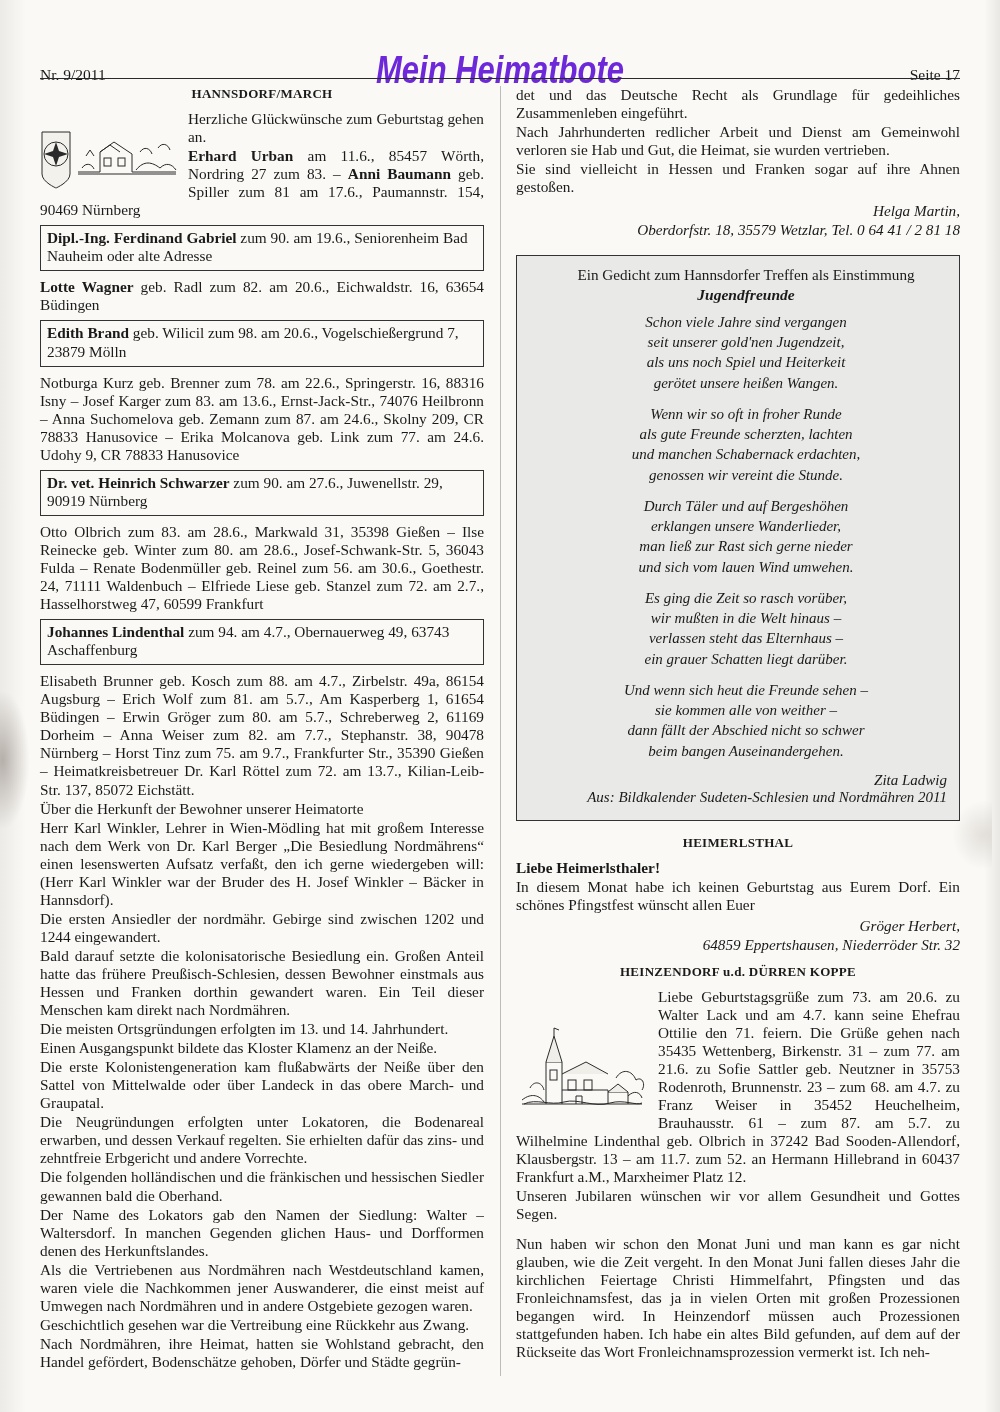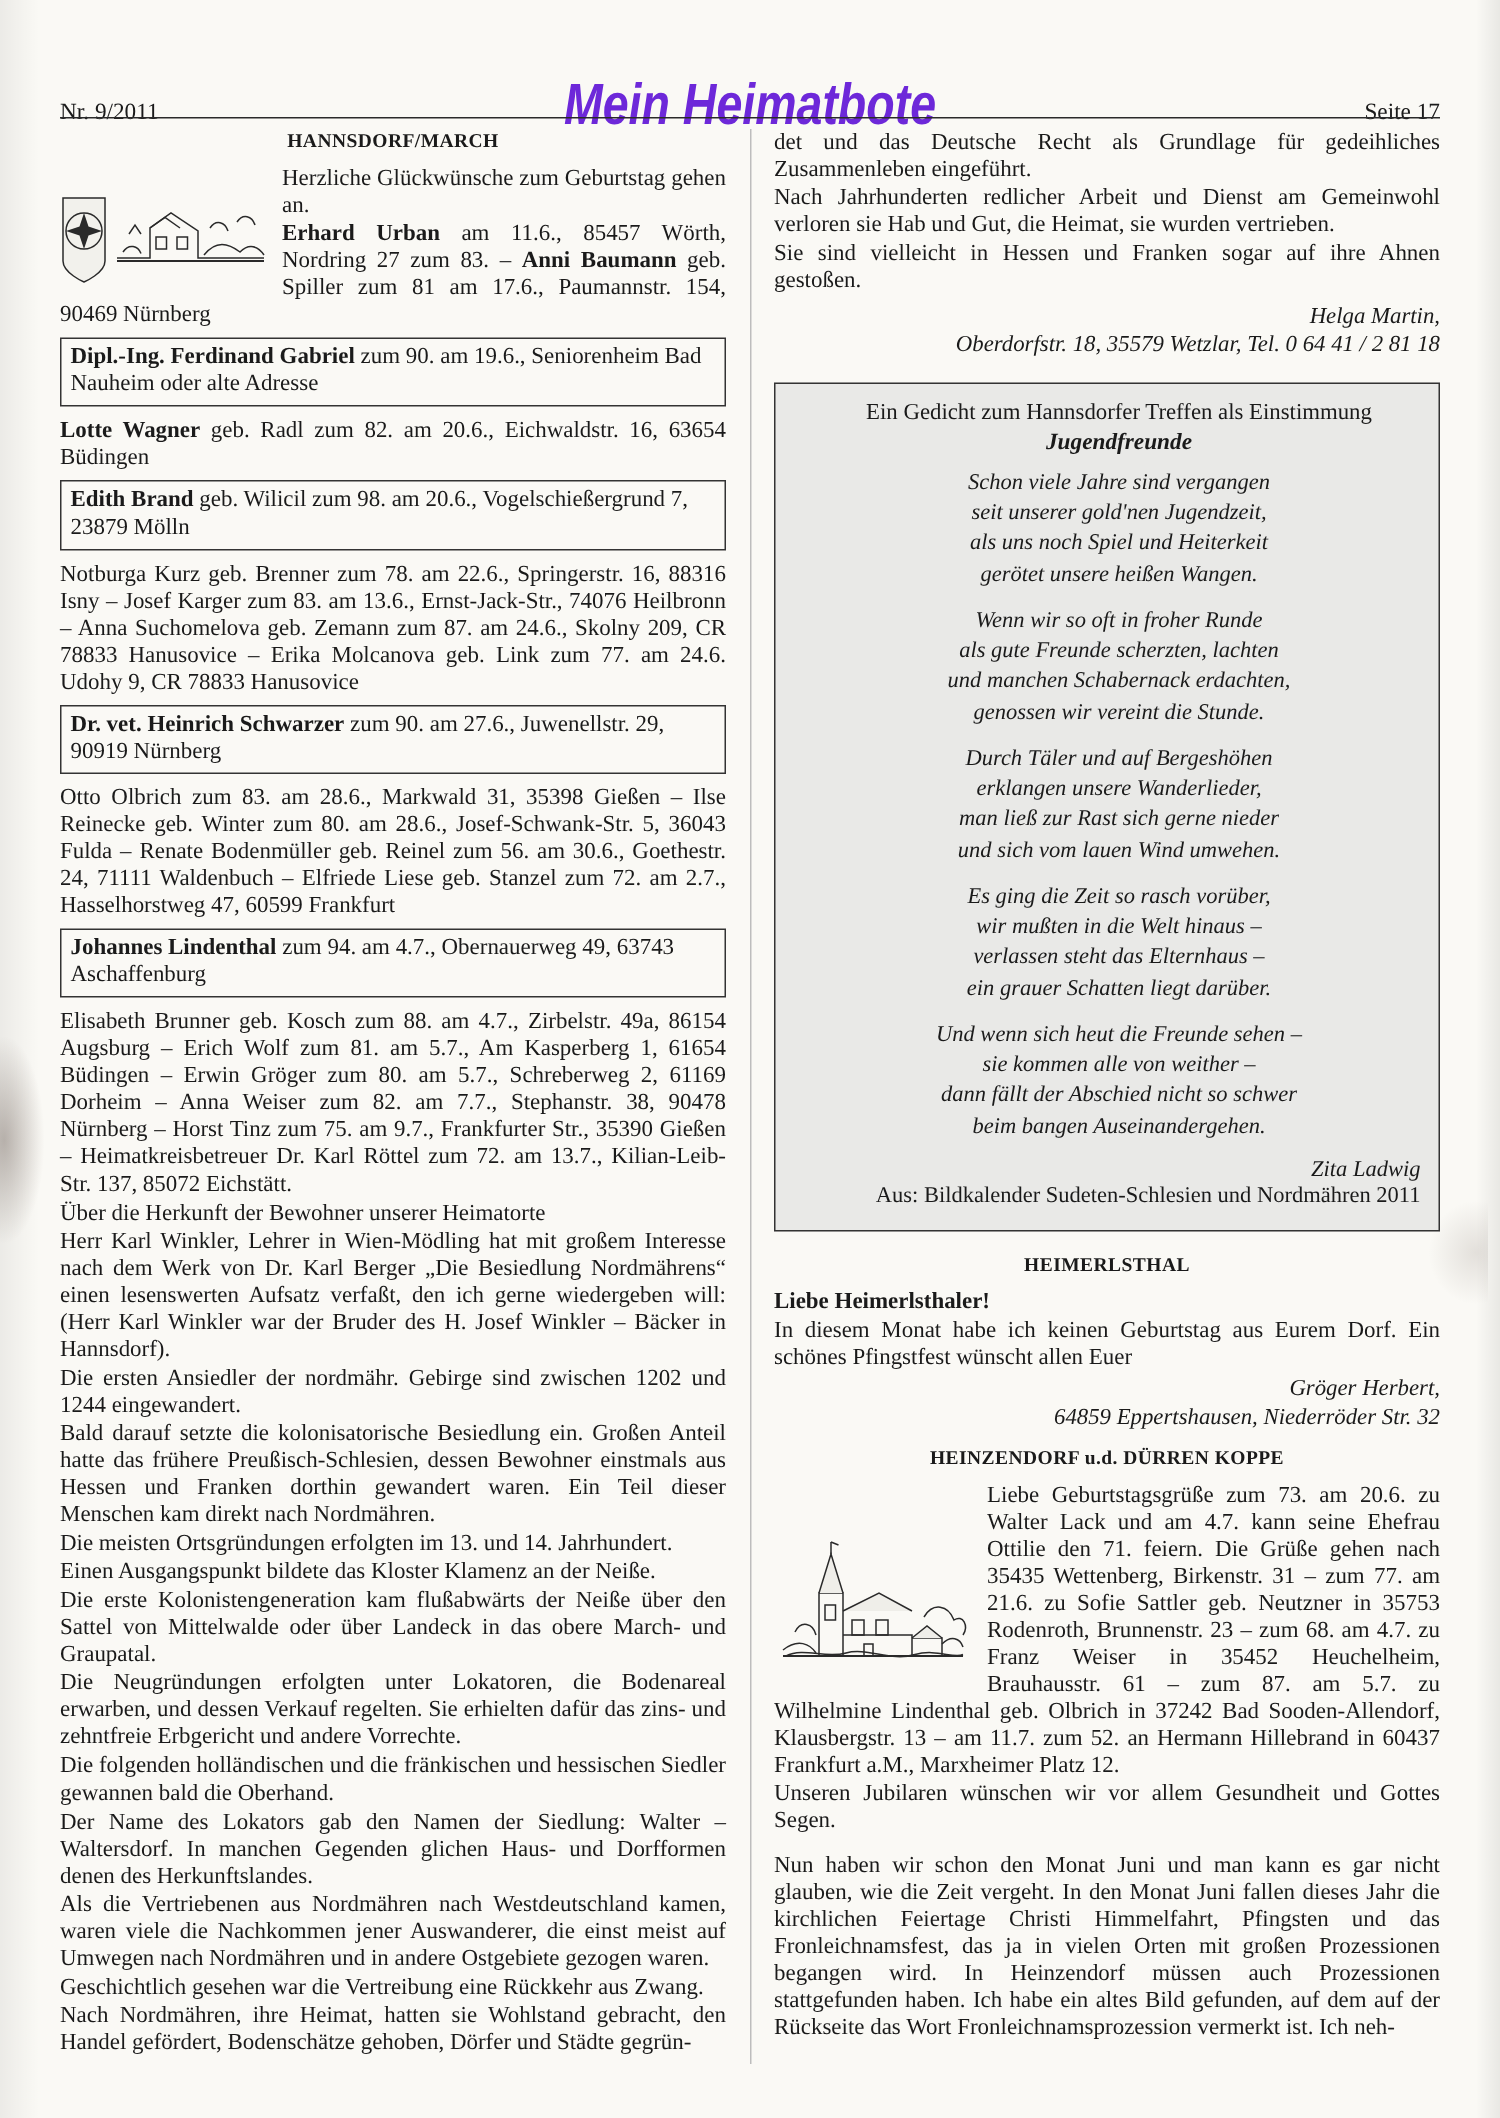--- a/index.html
+++ b/index.html
@@ -24,21 +24,21 @@
   .boxed{border:1px solid #333;padding:3px 6px 4px 6px;margin:6px 0 7px 0;}
   .boxed p{text-align:left;}
   .intro{position:relative;min-height:86px;}
   .emblem{float:left;width:140px;height:78px;margin:2px 8px 2px 0;}
   .sig{text-align:right;font-style:italic;font-size:15.2px;line-height:1.2;margin-top:6px;}
   .poembox{border:1px solid #333;background:#e9e9e7;margin:16px 0 14px 0;padding:10px 12px 14px 28px;}
   .poembox .pintro{text-align:center;font-size:15.2px;margin-bottom:2px;}
   .poembox .ptitle{text-align:center;font-style:italic;font-weight:bold;font-size:15.5px;margin-bottom:8px;}
   .poembox .stanza{text-align:center;font-style:italic;font-size:15px;line-height:1.35;margin-bottom:11px;}
   .poembox .pauthor{text-align:right;font-style:italic;font-size:15px;margin-top:2px;}
-  .poembox .psrc{text-align:right;font-size:15px;}
+  .poembox .psrc{text-align:right;font-style:italic;font-size:15px;}
   .church{float:left;width:132px;height:132px;margin:4px 10px 2px 0;}
   .sigblock{text-align:right;font-style:italic;font-size:15.2px;line-height:1.25;margin-top:2px;}
   .spacer10{height:10px;}
   .edgeshade{position:absolute;right:0;top:0;width:16px;height:1412px;background:linear-gradient(to right, rgba(0,0,0,0.0), rgba(0,0,0,0.07));}
   .edgeshade2{position:absolute;left:0;top:0;width:26px;height:1412px;background:linear-gradient(to left, rgba(0,0,0,0.0), rgba(0,0,0,0.06));}
   .smudge{position:absolute;left:-4px;top:690px;width:34px;height:140px;background:radial-gradient(ellipse at 20% 50%, rgba(60,40,30,0.30), rgba(60,40,30,0.0) 70%);}
   .smudge2{position:absolute;right:8px;top:800px;width:40px;height:70px;background:radial-gradient(ellipse at 80% 50%, rgba(60,40,30,0.12), rgba(60,40,30,0.0) 70%);}
 </style>
 </head>
 <body>

